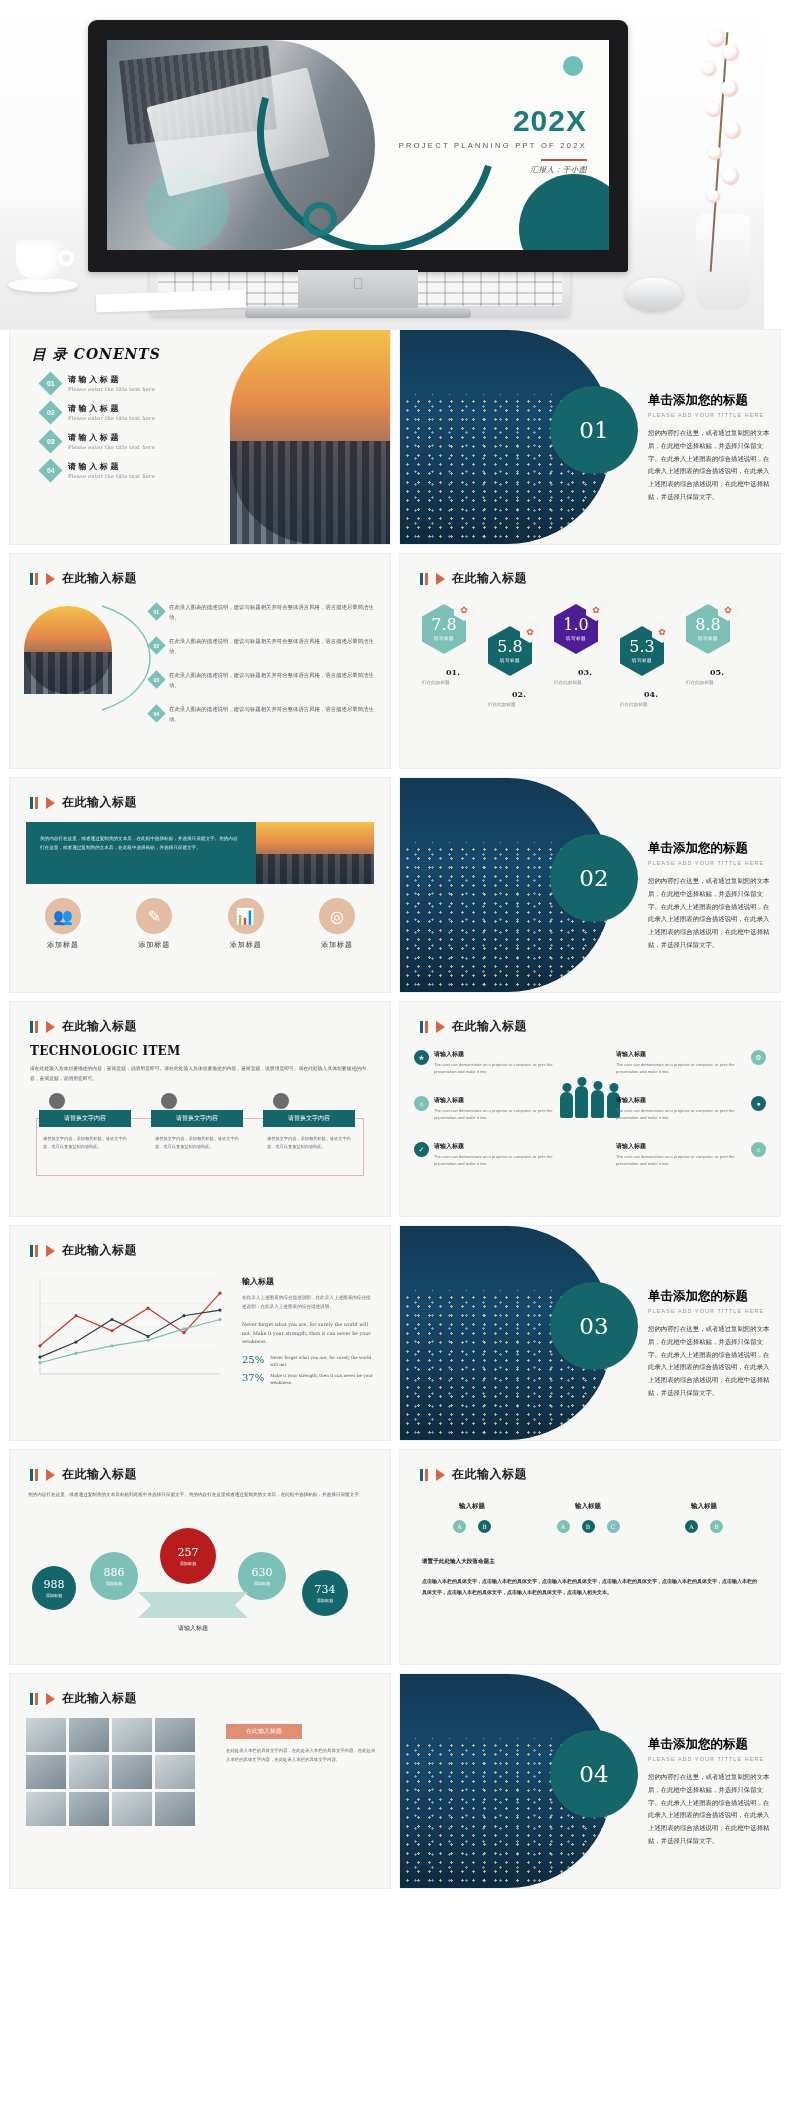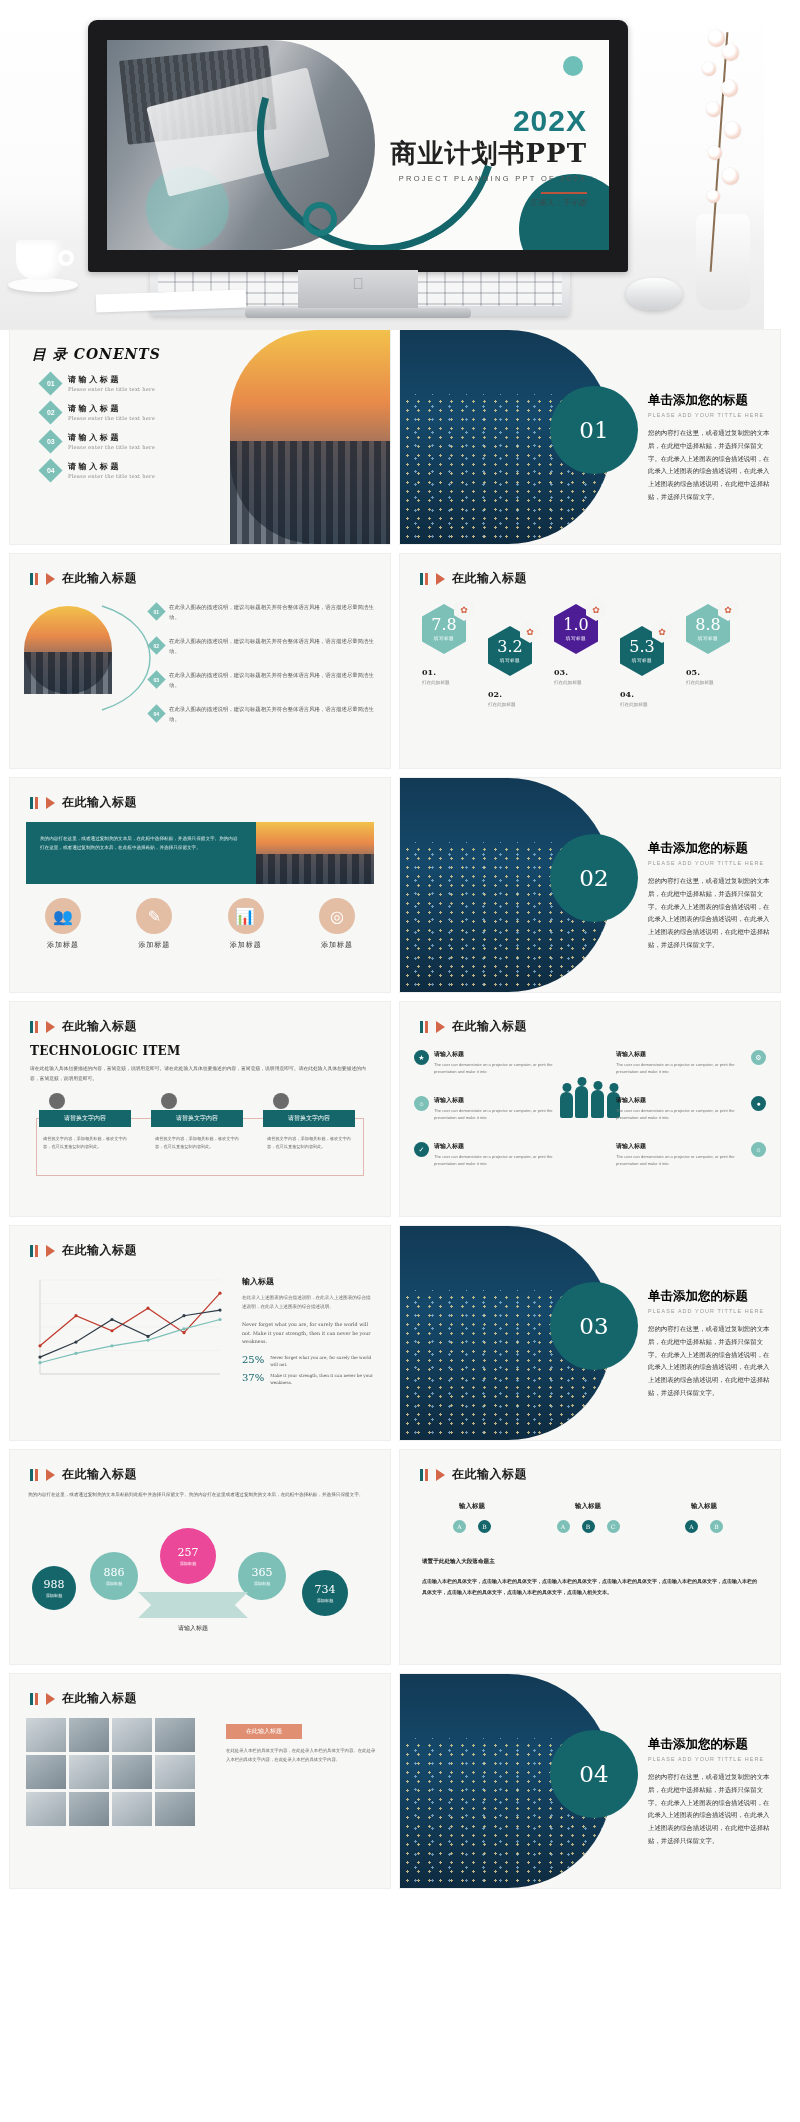--- a/index.html
+++ b/index.html
@@ -130,21 +130,21 @@
   .para { font-family:"DejaVu Serif",serif; font-size:5.4px; color:#555; line-height:1.9; }
 
   .hexwrap { position:absolute; left:14px; top:44px; right:14px; height:120px; }
   .hex { position:absolute; width:44px; height:50px; clip-path:polygon(50% 0%,100% 25%,100% 75%,50% 100%,0% 75%,0% 25%);
          display:flex; flex-direction:column; align-items:center; justify-content:center; color:#fff; }
   .hex-v { font-family:"DejaVu Serif",serif; font-size:16px; line-height:1; }
   .hex-l { font-size:4.6px; margin-top:3px; letter-spacing:.5px; }
   .hex-ic { position:absolute; width:20px; height:23px; clip-path:polygon(50% 0%,100% 25%,100% 75%,50% 100%,0% 75%,0% 25%);
             background:#f5f5f3; display:flex; align-items:center; justify-content:center; font-size:9px; color:#d4664a; }
   .hex-cap { position:absolute; font-family:"DejaVu Serif",serif; }
-  .hex-cap b { font-size:8px; color:#222; }
+  .hex-cap b { font-size:8px; color:#222;margin-left:24px; }
   .hex-cap i { display:block; font-style:normal; font-size:4.6px; color:#888; margin-top:1px; }
 
   .circ-ic { width:36px; height:36px; border-radius:50%; background:#e3bda4; display:flex; align-items:center; justify-content:center;
              font-size:16px; color:#fff; }
   .circ-lbl { font-family:"DejaVu Serif",serif; font-size:7px; color:#333; margin-top:6px; text-align:center; letter-spacing:1px; }
 
   .tech-h { position:absolute; left:20px; top:42px; font-family:"DejaVu Serif",serif; font-weight:bold; font-size:12px; color:#141414; letter-spacing:.3px; }
   .tech-p { position:absolute; left:20px; top:62px; right:20px; font-family:"DejaVu Serif",serif; font-size:4.8px; color:#555; line-height:2.0; }
   .tech-box { position:absolute; left:26px; right:26px; top:116px; height:58px; border:1px solid #e0b8b0; }
   .tech-col { position:absolute; top:-9px; width:92px; height:17px; background:#14666b; color:#fff;
@@ -237,21 +237,20 @@
       <div class="mon-bezel"></div>
       <div class="mon-screen">
         <div class="cover">
           <div class="cover-photo"></div>
           <div class="cover-arc"></div>
           <div class="cover-dot-tr"></div>
           <div class="cover-ring"></div>
           <div class="cover-blob"></div>
           <div class="cover-txt">
             <div class="cover-year">202X</div>
-            <div class="cover-title">商业计划书PPT</div>
             <div class="cover-sub">PROJECT PLANNING PPT OF 202X</div>
             <div class="cover-rule"></div>
             <div class="cover-by">汇报人：千小图</div>
           </div>
         </div>
       </div>
       <div class="mon-stand"></div>
       <div class="apple-logo"></div>
       <div class="mon-base"></div>
     </div>
@@ -372,21 +371,21 @@
             <div class="hex-v">7.8</div>
             <div class="hex-l">填写标题</div>
           </div>
           <div class="hex-ic" style="left:40px;top:0;">✿</div>
           <div class="hex-cap" style="left:8px;top:62px;">
             <b>01.</b>
             <i>打在此加标题</i>
           </div>
 
           <div class="hex" style="left:74px;top:28px;background:#14666b;">
-            <div class="hex-v">3.2</div>
+            <div class="hex-v">5.8</div>
             <div class="hex-l">填写标题</div>
           </div>
           <div class="hex-ic" style="left:106px;top:22px;">✿</div>
           <div class="hex-cap" style="left:74px;top:84px;">
             <b>02.</b>
             <i>打在此加标题</i>
           </div>
 
           <div class="hex" style="left:140px;top:6px;background:#4c1d95;">
             <div class="hex-v">1.0</div>
@@ -647,26 +646,26 @@
         <div style="position:absolute;left:18px;top:40px;right:18px;font-family:'DejaVu Serif',serif;font-size:4.6px;color:#555;line-height:2.0;">您的内容打在这里，或者通过复制您的文本后粘贴到此框中并选择只保留文字。您的内容打在这里或者通过复制您的文本后，在此框中选择粘贴，并选择只保留文字。</div>
 
         <div class="bub" style="left:22px;top:116px;width:44px;height:44px;background:#14666b;">
           <div class="bub-v">988</div>
           <div class="bub-l">添加标题</div>
         </div>
         <div class="bub lite" style="left:80px;top:102px;width:48px;height:48px;">
           <div class="bub-v">886</div>
           <div class="bub-l">添加标题</div>
         </div>
-        <div class="bub" style="left:150px;top:78px;width:56px;height:56px;background:#ec4899;">
+        <div class="bub" style="left:150px;top:78px;width:56px;height:56px;background:#b91c1c;">
           <div class="bub-v">257</div>
           <div class="bub-l">添加标题</div>
         </div>
         <div class="bub lite" style="left:228px;top:102px;width:48px;height:48px;">
-          <div class="bub-v">365</div>
+          <div class="bub-v">630</div>
           <div class="bub-l">添加标题</div>
         </div>
         <div class="bub" style="left:292px;top:120px;width:46px;height:46px;background:#14666b;">
           <div class="bub-v">734</div>
           <div class="bub-l">添加标题</div>
         </div>
         <div class="ribbon"></div>
         <div style="position:absolute;left:128px;top:174px;width:110px;text-align:center;font-family:'DejaVu Serif',serif;font-size:6px;color:#333;">请输入标题</div>
       </div>
 

